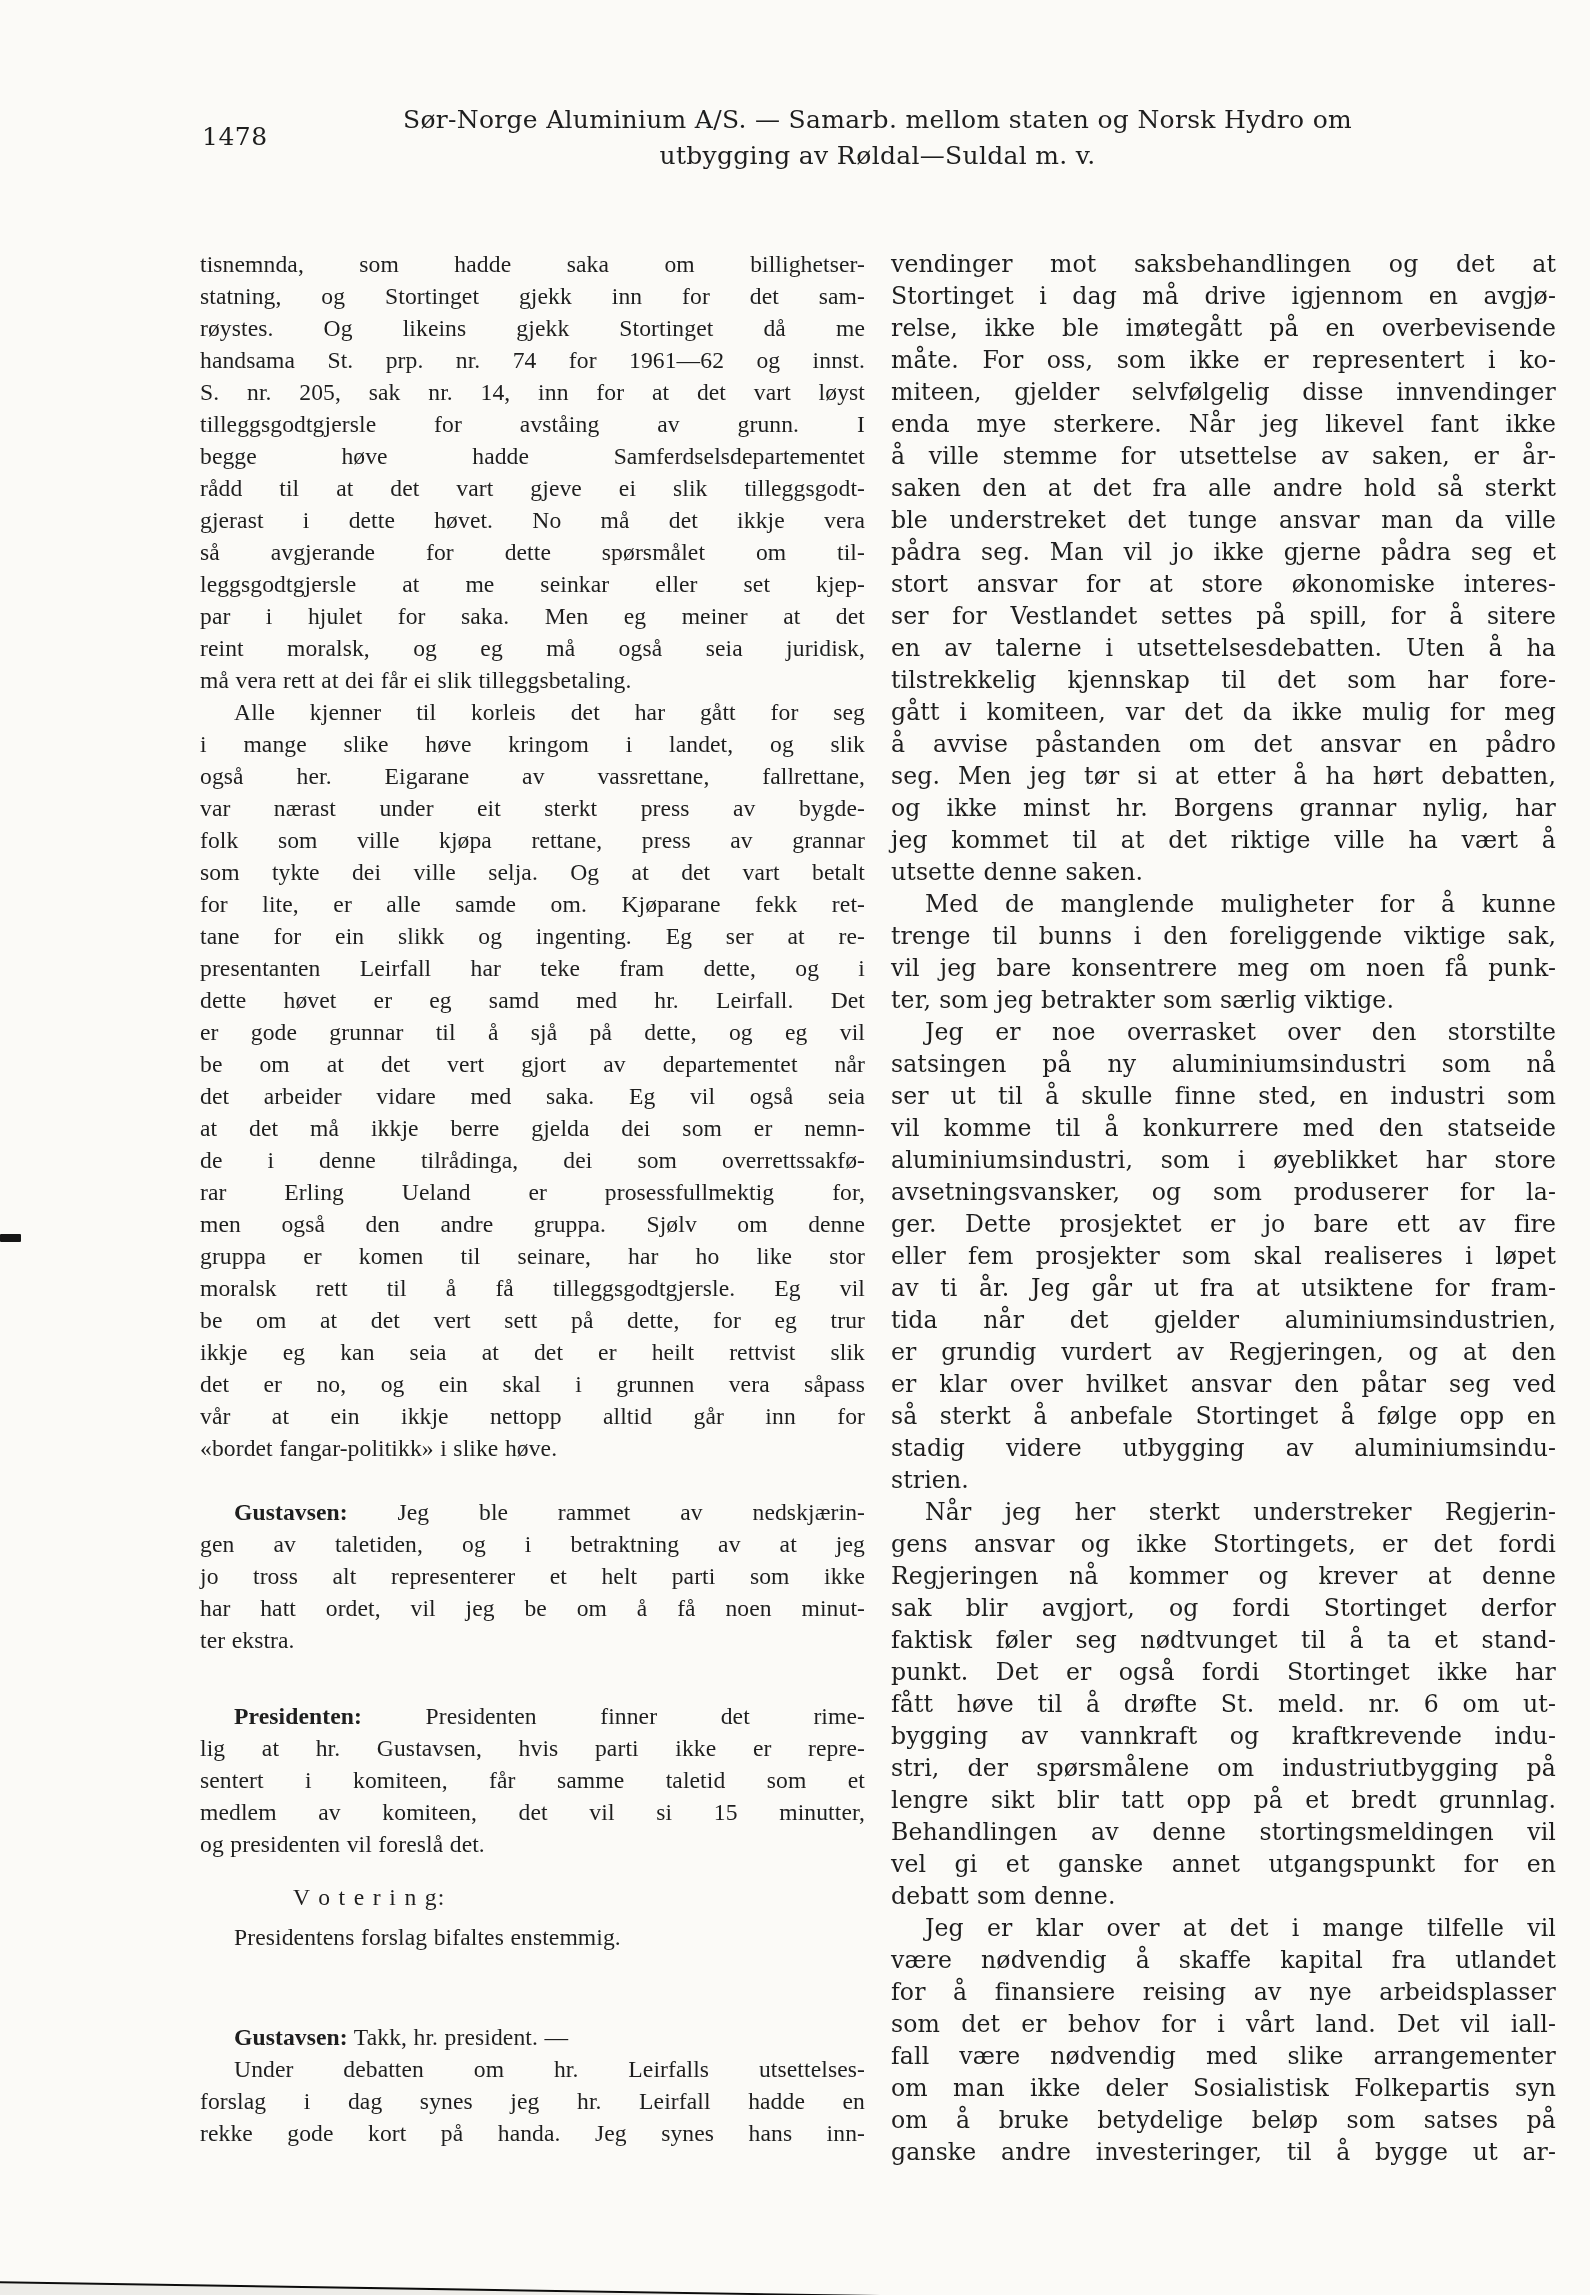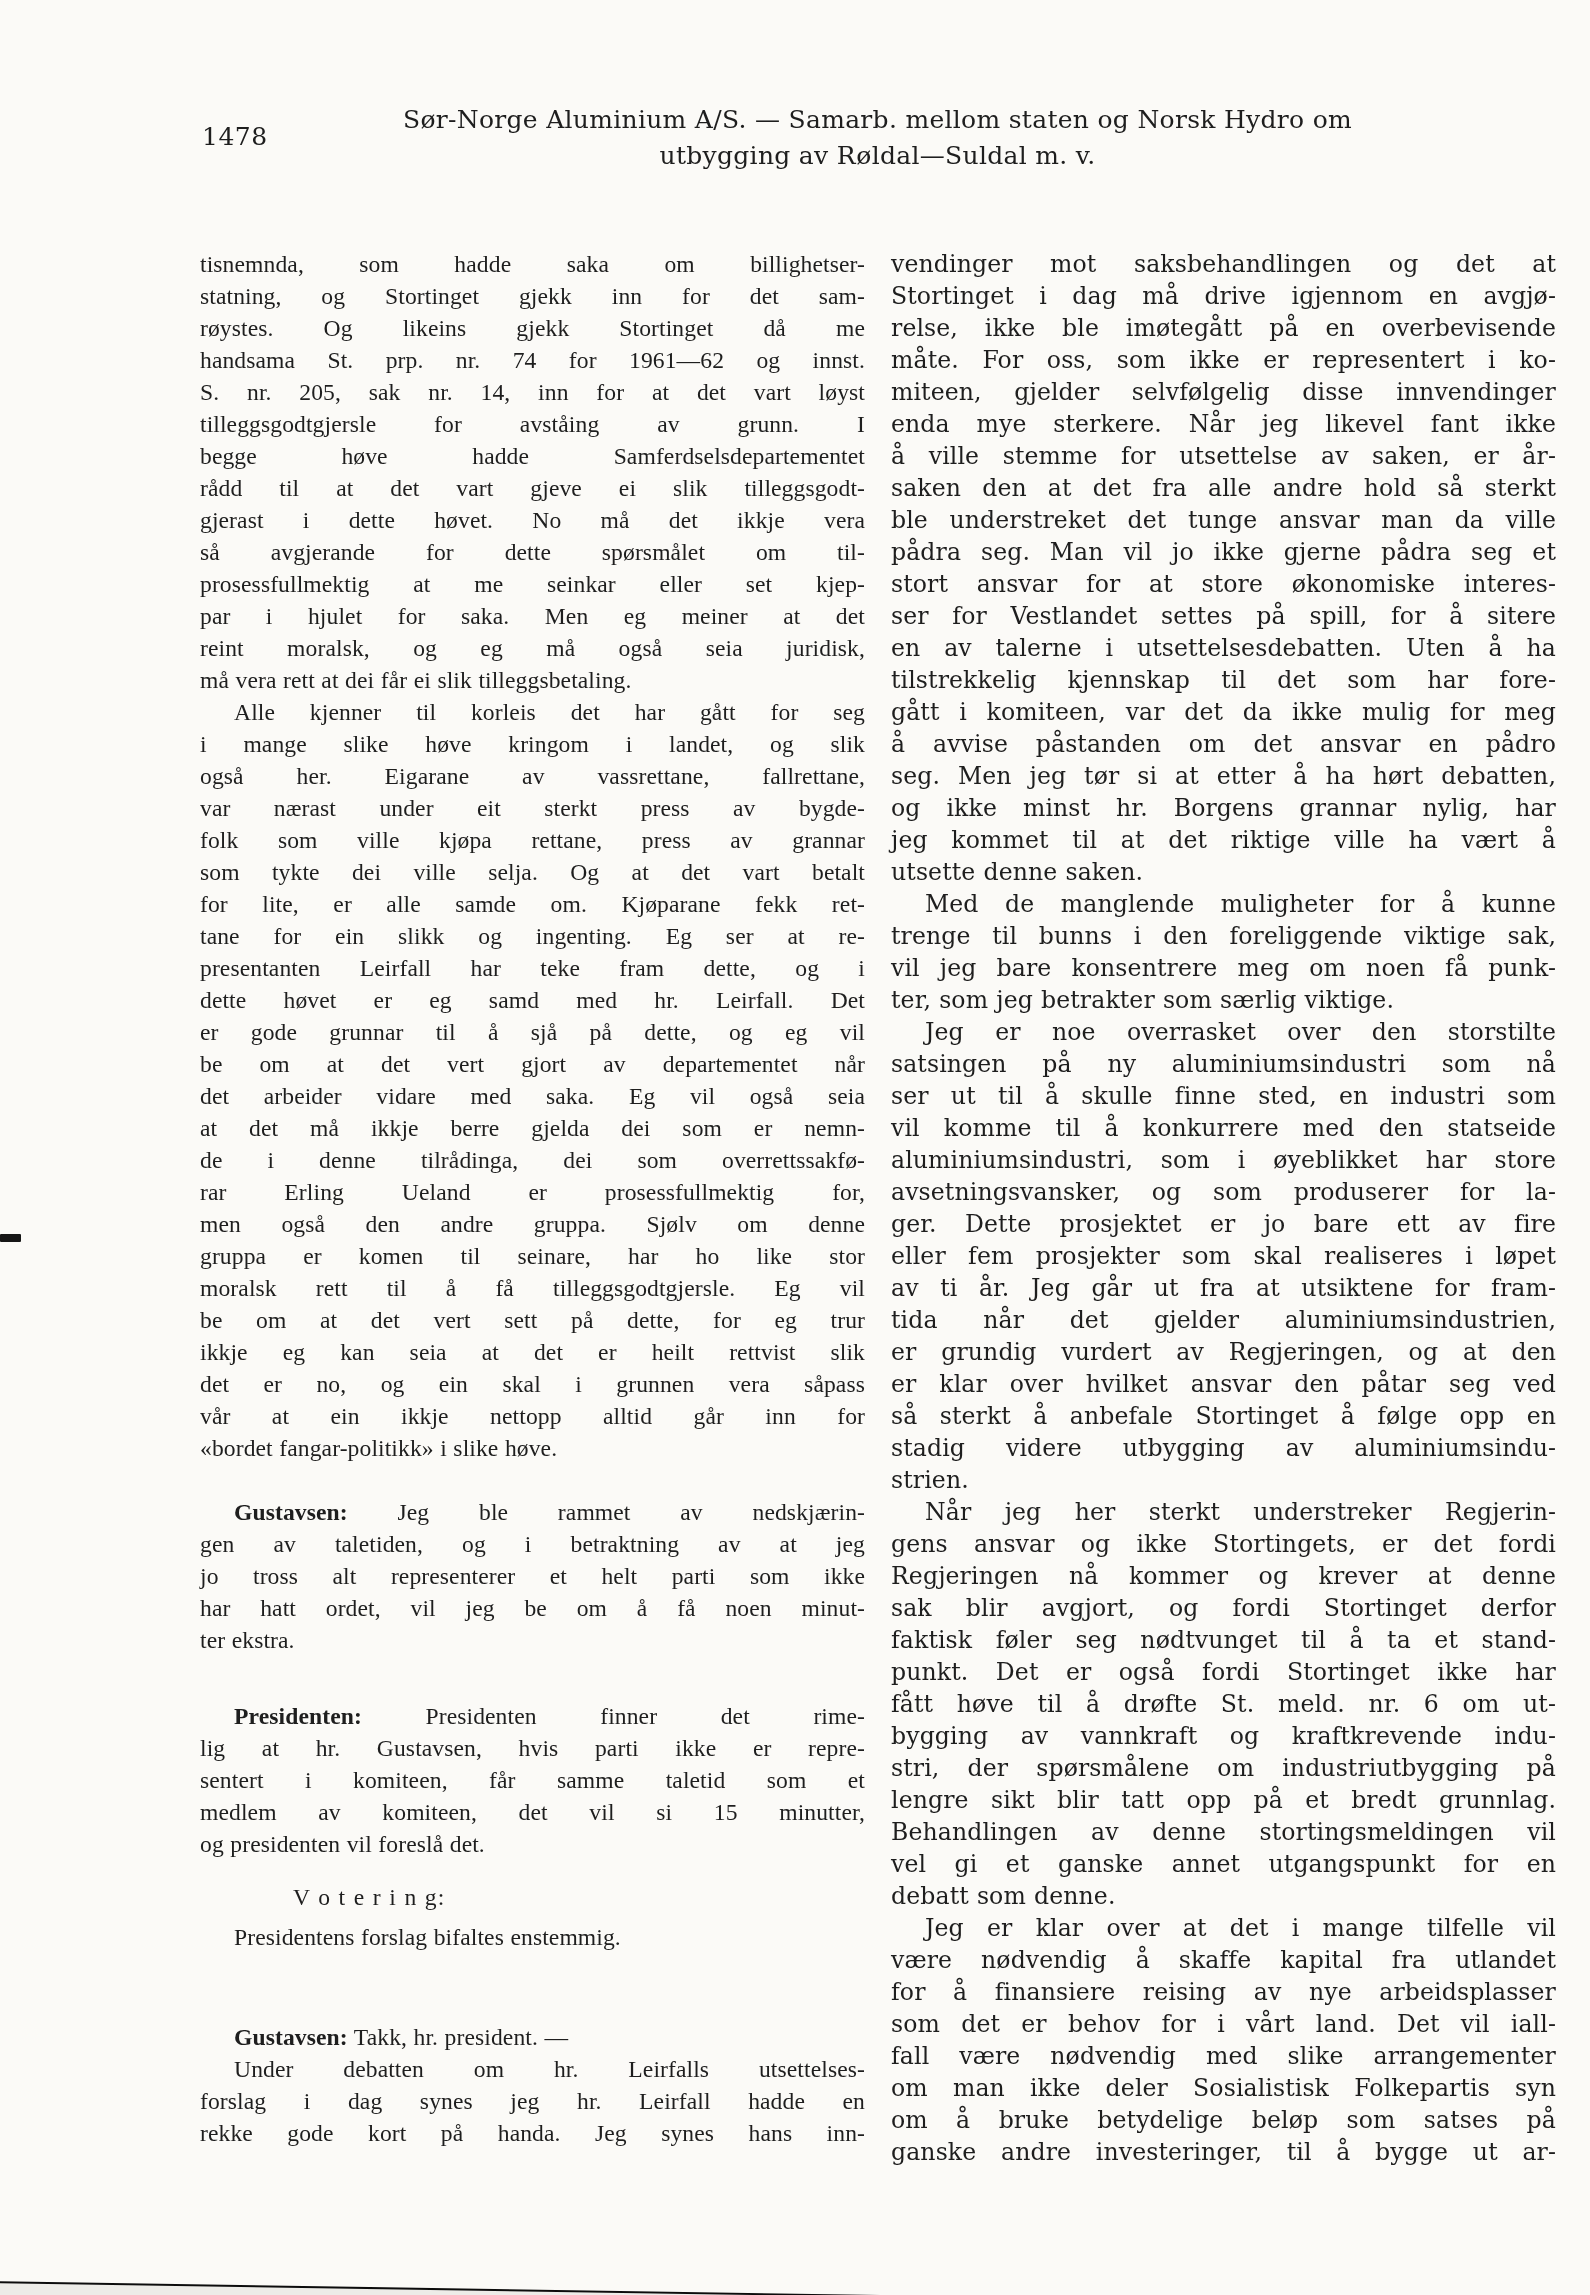--- a/index.html
+++ b/index.html
@@ -69,21 +69,21 @@
       <div class="tl">tisnemnda, som hadde saka om billighetser-</div>
       <div class="tl">statning, og Stortinget gjekk inn for det sam-</div>
       <div class="tl">røystes. Og likeins gjekk Stortinget då me</div>
       <div class="tl">handsama St. prp. nr. 74 for 1961—62 og innst.</div>
       <div class="tl">S. nr. 205, sak nr. 14, inn for at det vart løyst</div>
       <div class="tl">tilleggsgodtgjersle for avståing av grunn. I</div>
       <div class="tl">begge høve hadde Samferdselsdepartementet</div>
       <div class="tl">rådd til at det vart gjeve ei slik tilleggsgodt-</div>
       <div class="tl">gjerast i dette høvet. No må det ikkje vera</div>
       <div class="tl">så avgjerande for dette spørsmålet om til-</div>
-      <div class="tl">prosessfullmektig at me seinkar eller set kjep-</div>
+      <div class="tl">leggsgodtgjersle at me seinkar eller set kjep-</div>
       <div class="tl">par i hjulet for saka. Men eg meiner at det</div>
       <div class="tl">reint moralsk, og eg må også seia juridisk,</div>
       <div class="tl pend">må vera rett at dei får ei slik tilleggsbetaling.</div>
       <div class="tl ind">Alle kjenner til korleis det har gått for seg</div>
       <div class="tl">i mange slike høve kringom i landet, og slik</div>
       <div class="tl">også her. Eigarane av vassrettane, fallrettane,</div>
       <div class="tl">var nærast under eit sterkt press av bygde-</div>
       <div class="tl">folk som ville kjøpa rettane, press av grannar</div>
       <div class="tl">som tykte dei ville selja. Og at det vart betalt</div>
       <div class="tl">for lite, er alle samde om. Kjøparane fekk ret-</div>

